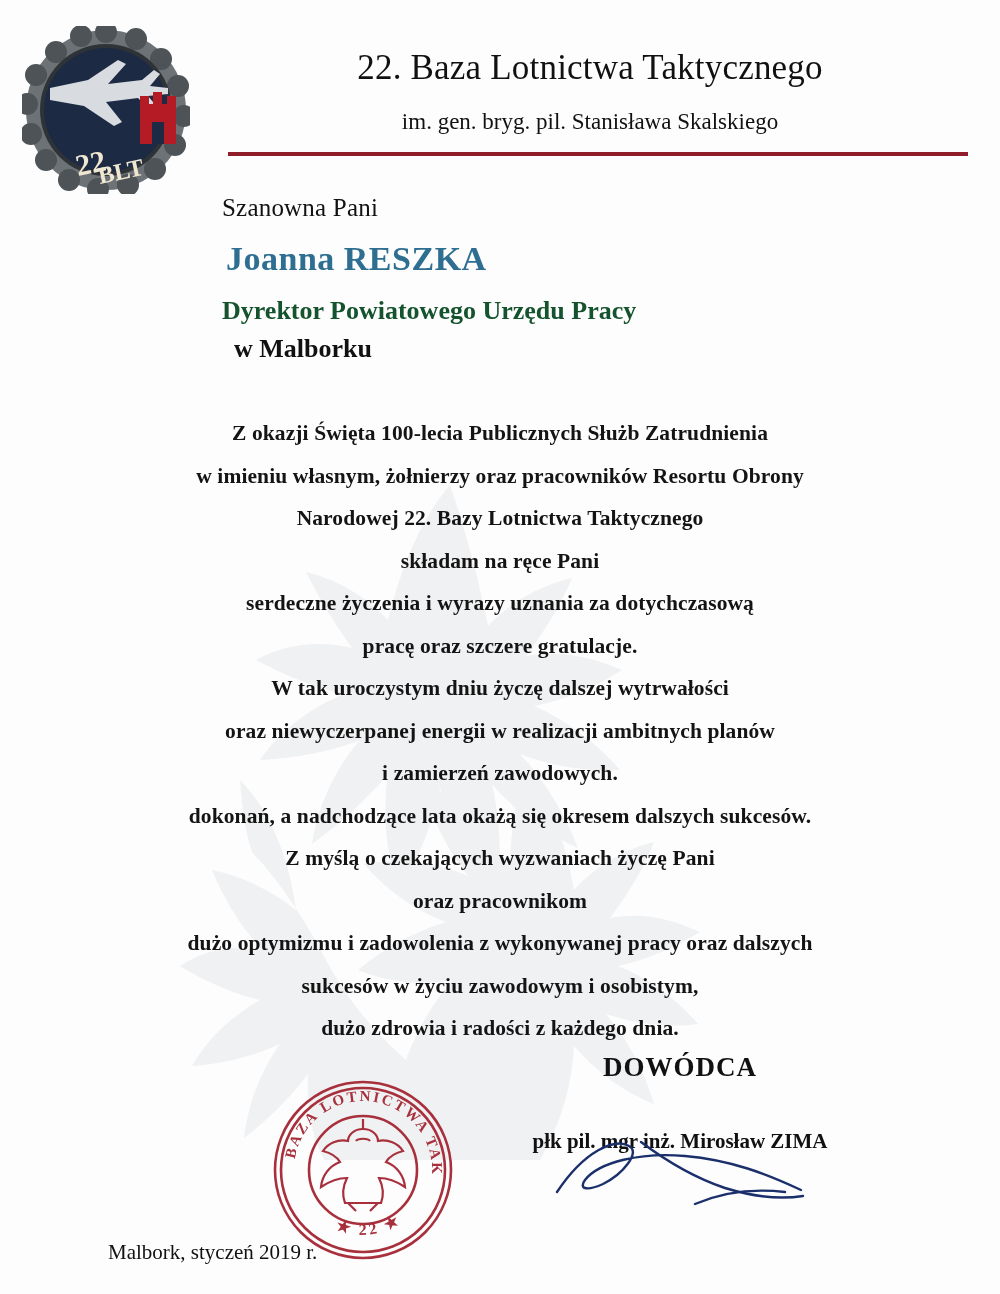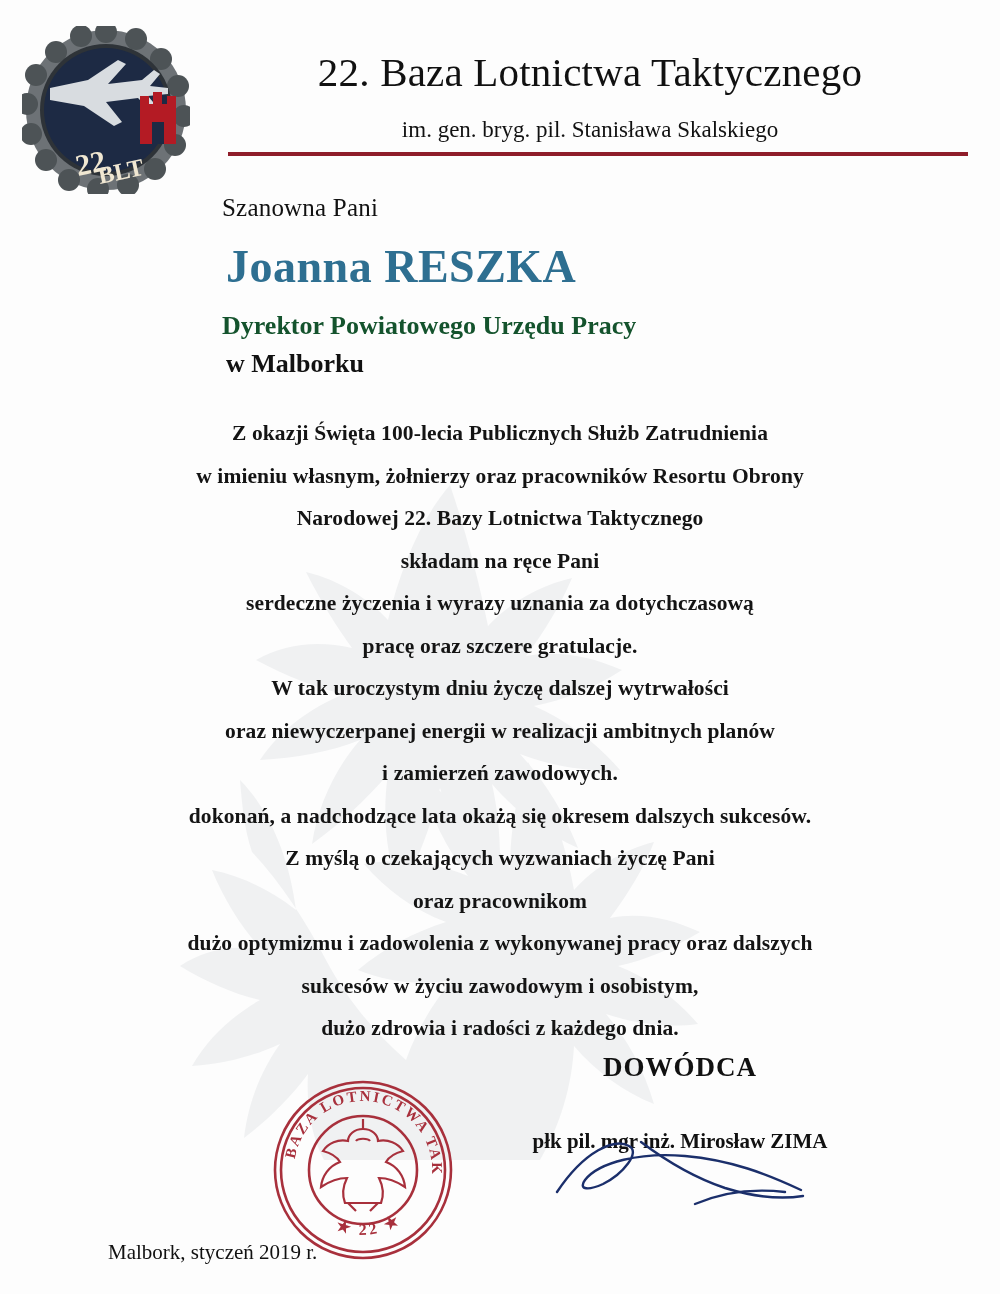--- a/index.html
+++ b/index.html
@@ -47,21 +47,21 @@
     height: 168px;
   }
   .header-text {
     position: absolute;
     left: 210px;
     top: 48px;
     width: 760px;
     text-align: center;
   }
   .unit-name {
-    font-size: 41px;
+    font-size: 35px;
     letter-spacing: 0.2px;
     color: #111;
     white-space: nowrap;
   }
   .unit-patron {
     margin-top: 21px;
     font-size: 23px;
     color: #111;
     white-space: nowrap;
   }
@@ -83,34 +83,34 @@
   }
   .addr-salutation {
     font-size: 25px;
     font-weight: normal;
     color: #111;
     letter-spacing: .2px;
   }
   .addr-name {
     margin-top: 18px;
     margin-left: 4px;
-    font-size: 46px;
+    font-size: 34px;
     font-weight: bold;
     color: #2e6f91;
     letter-spacing: .5px;
   }
   .addr-role {
     margin-top: 18px;
     font-size: 26px;
     font-weight: bold;
     color: #14532d;
   }
   .addr-city {
     margin-top: 8px;
-    margin-left: 4px;
+    margin-left: 12px;
     font-size: 26px;
     font-weight: bold;
     color: #111;
   }
 
   
   .body-text {
     position: absolute;
     left: 60px;
     top: 418px;

